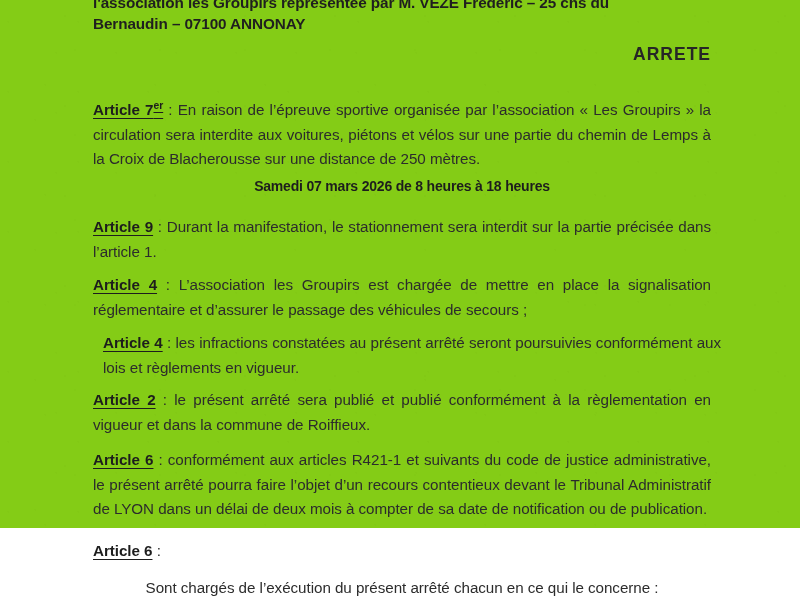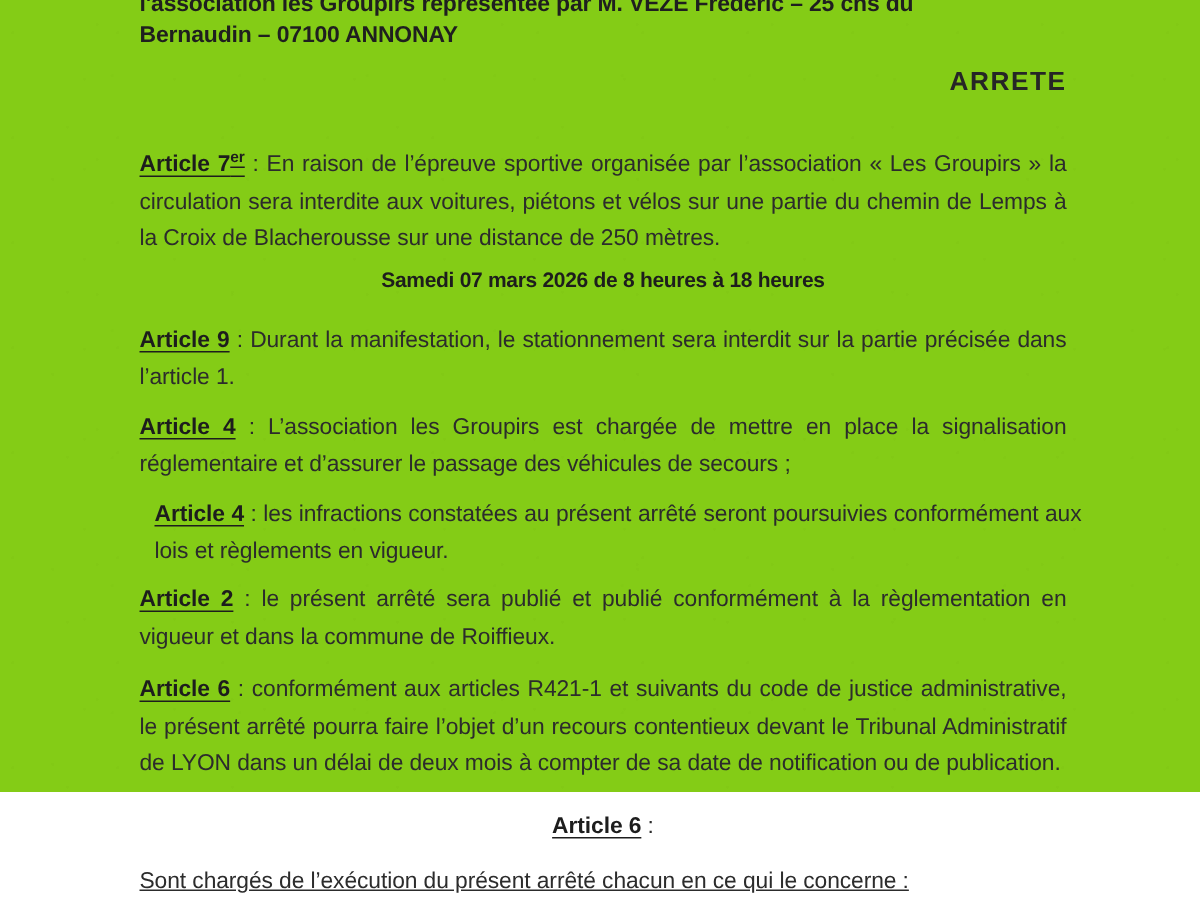--- a/index.html
+++ b/index.html
@@ -88,21 +88,21 @@
   .para {
     position: absolute;
     width: 618px;
     text-align: justify;
     text-justify: inter-word;
     font-size: 15.2px;
     line-height: 24.5px;
     color: #2c2c2c;
     letter-spacing: -0.05px;
   }
-  .para:last-child { text-align: left; text-decoration: underline; }
+  .para:last-child { text-align: center; }
 
   .art-label {
     font-weight: bold;
     text-decoration: underline;
     text-underline-offset: 2.5px;
     text-decoration-thickness: 1.4px;
     white-space: nowrap;
     color: #1d1d1d;
   }
   .art-label sup {
@@ -128,21 +128,21 @@
 
   .p-art1   { top: 98px;  }
   .p-art2   { top: 215px; }
   .p-art3   { top: 273px; }
   .p-art4   { top: 331px; margin-left: 10px; }
   .p-art5   { top: 388px; }
   .p-art6a  { top: 448px; }
   .p-art6b  { top: 539px; }
   .p-closing{ top: 576px; }
 
-  .p-art6b { text-align: center; }
+  .p-art6b { text-align: left; }
   .p-closing { text-align: left; }
 </style>
 </head>
 <body>
 
 <div class="page">
 
   <div class="body-col">
 
     <div class="addr-block">

